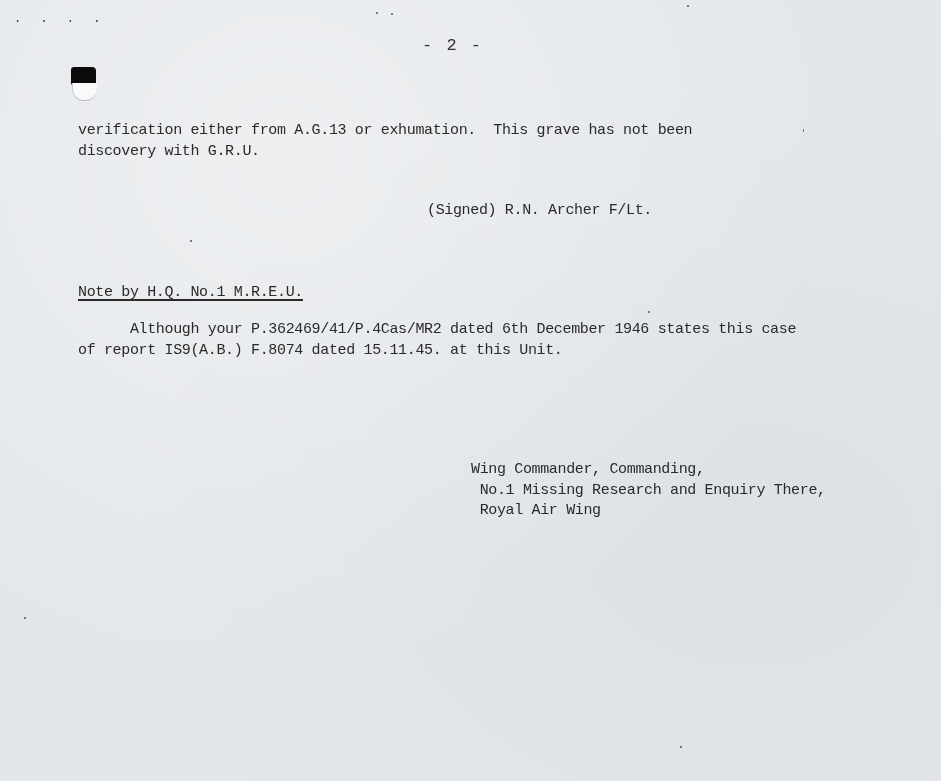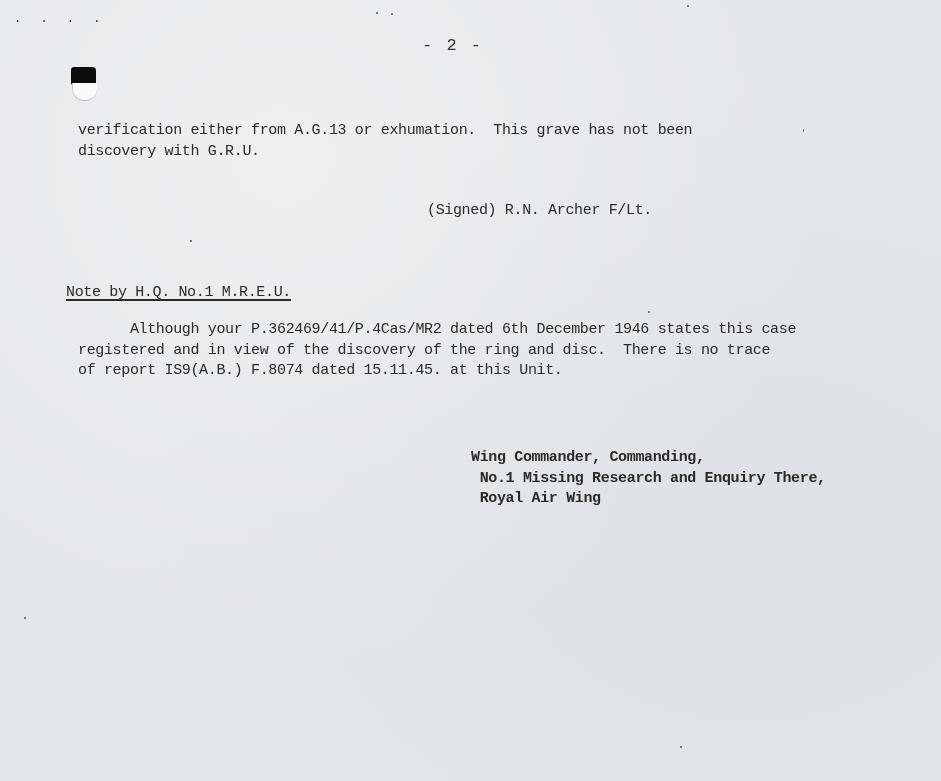--- a/index.html
+++ b/index.html
@@ -63,27 +63,27 @@
       position: absolute;
       font-size: 15px;
       line-height: 20.5px;
       white-space: pre;
       color: #2a2a2a;
       letter-spacing: -0.35px;
     }
     .para1 { left: 78px; top: 121px; }
     .signed { left: 411px; top: 201px; margin-left: 16px; }
     .note-heading {
-      left: 66px; top: 283px;
+      left: 78px; top: 283px;
       text-decoration: underline;
       text-decoration-thickness: 1.5px;
       text-underline-offset: 3px;
     }
     .para2 { left: 78px; top: 320px; }
-    .signature-block { left: 471px; top: 448px; font-weight: bold; }
+    .signature-block { left: 471px; top: 460px; }
     .speck {
       position: absolute;
       width: 2px; height: 2px;
       background: #555;
       border-radius: 50%;
     }
   </style>
 </head>
 <body>
 
@@ -97,21 +97,21 @@
     <div class="dark"></div>
     <div class="light"></div>
   </div>
 
   <div class="text para1"><div>verification either from A.G.13 or exhumation.  This grave has not been</div><div>discovery with G.R.U.</div></div>
 
   <div class="text signed">(Signed) R.N. Archer F/Lt.</div>
 
   <div class="text note-heading">Note by H.Q. No.1 M.R.E.U.</div>
 
-  <div class="text para2"><div>      Although your P.362469/41/P.4Cas/MR2 dated 6th December 1946 states this case</div><div>registered and in view of the discovery of the ring and disc.  There is no trace</div><div>of report IS9(A.B.) F.8074 dated 15.11.45. at this Unit.</div></div>
+  <div class="text para2"><div>      Although your P.362469/41/P.4Cas/MR2 dated 6th December 1946 states this case</div><div>of report IS9(A.B.) F.8074 dated 15.11.45. at this Unit.</div></div>
 
   <div class="text signature-block"><div>Wing Commander, Commanding,</div><div> No.1 Missing Research and Enquiry There,</div><div> Royal Air Wing</div></div>
 
   <div class="speck" style="left:376px;top:12px;"></div>
   <div class="speck" style="left:391px;top:13px;"></div>
   <div class="speck" style="left:687px;top:5px;"></div>
   <div class="speck" style="left:190px;top:240px;"></div>
   <div class="speck" style="left:648px;top:311px;"></div>
   <div class="speck" style="left:24px;top:617px;"></div>
   <div class="speck" style="left:680px;top:746px;"></div>

